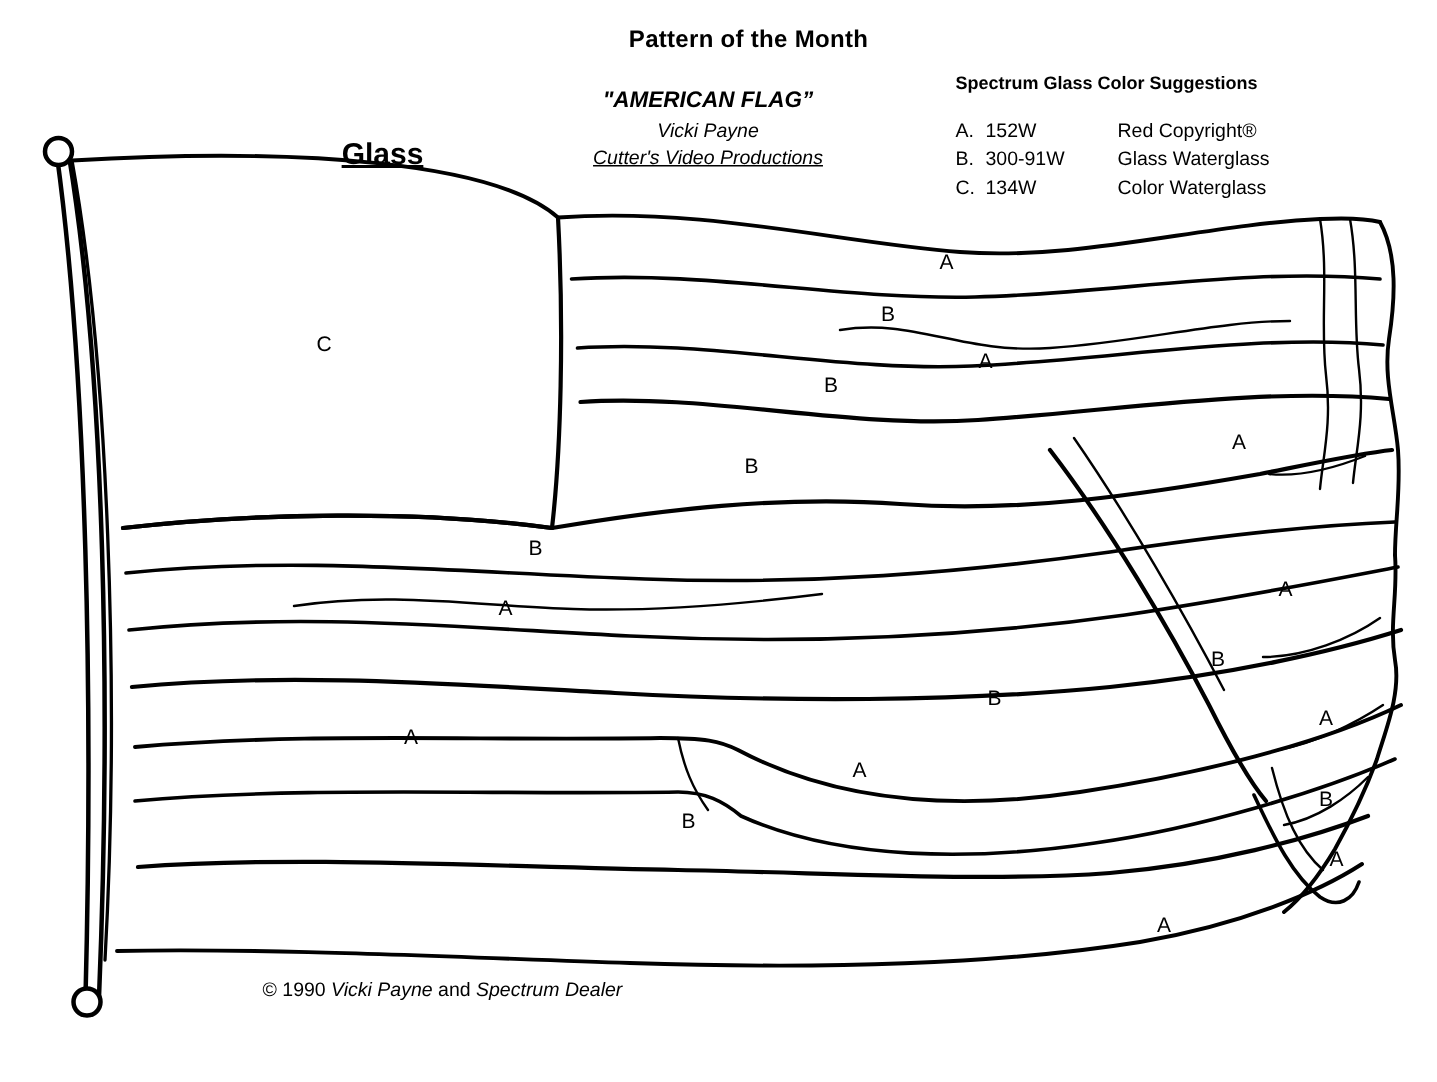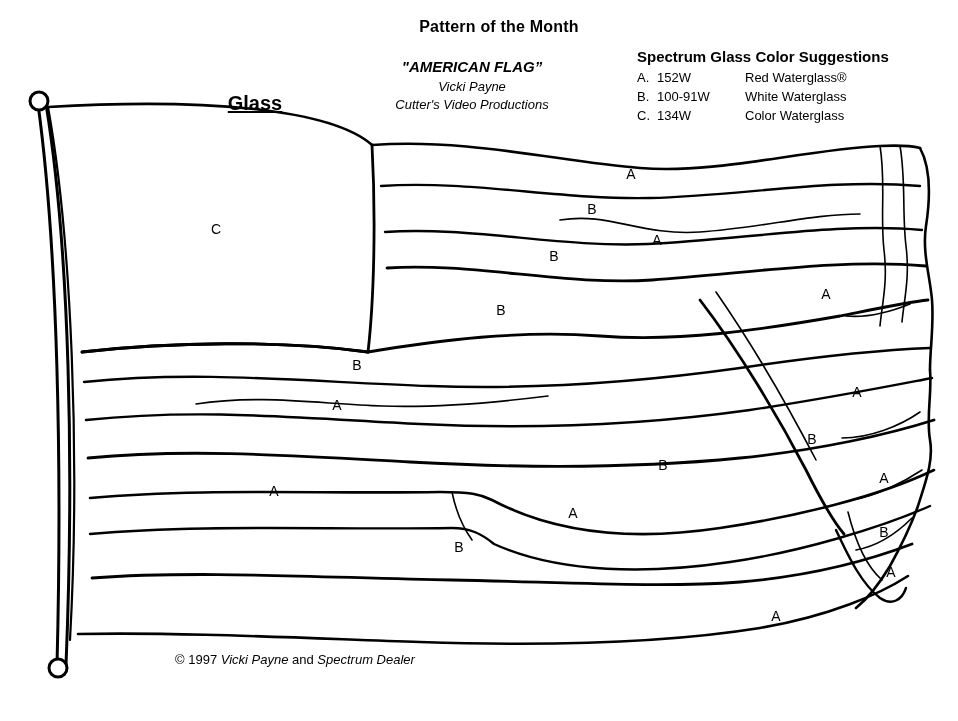--- a/index.html
+++ b/index.html
@@ -48,20 +48,21 @@
     text-align: center;
     font-size: 13px;
     font-style: italic;
   }
   #producer {
     left: 282px; top: 97px;
     width: 340px;
     text-align: center;
     font-size: 13px;
     font-style: italic;
+    text-decoration: underline;
   }
   #brand-line1 {
     left: 120px; top: 68px;
     width: 230px;
     text-align: center;
     font-size: 20px;
     font-weight: bold;
   }
   #brand-line2 {
     left: 120px; top: 92px;
@@ -70,23 +71,23 @@
     font-size: 20px;
     font-weight: bold;
     text-decoration: underline;
   }
   #legend {
     position: absolute;
     left: 637px; top: 48px;
     font-size: 13px;
   }
   #legend-title {
-    font-size: 15px;
-    font-weight: bold;
-    margin-bottom: 3px;
+    font-size: 12px;
+    font-weight: bold;
+    margin-bottom: 15px;
   }
   .legend-row {
     display: flex;
     line-height: 19px;
   }
   .legend-key {
     width: 20px;
   }
   .legend-code {
     width: 88px;
@@ -128,26 +129,26 @@
 
   <div class="txt" id="pattern-name">"AMERICAN FLAG”</div>
   <div class="txt" id="designer">Vicki Payne</div>
   <div class="txt" id="producer">Cutter's Video Productions</div>
 
   <div id="legend">
     <div id="legend-title">Spectrum Glass Color Suggestions</div>
     <div class="legend-row">
       <span class="legend-key">A.</span>
       <span class="legend-code">152W</span>
-      <span class="legend-name">Red Waterglass®</span>
+      <span class="legend-name">Red Copyright®</span>
     </div>
     <div class="legend-row">
       <span class="legend-key">B.</span>
-      <span class="legend-code">100-91W</span>
-      <span class="legend-name">White Waterglass</span>
+      <span class="legend-code">300-91W</span>
+      <span class="legend-name">Glass Waterglass</span>
     </div>
     <div class="legend-row">
       <span class="legend-key">C.</span>
       <span class="legend-code">134W</span>
       <span class="legend-name">Color Waterglass</span>
     </div>
   </div>
 
   <svg class="flag-svg" width="958" height="721" viewBox="0 0 958 721">
     <g fill="none" stroke="#000" stroke-linecap="round" stroke-linejoin="round">
@@ -235,17 +236,17 @@
         <text x="573" y="518">A</text>
         <text x="884" y="537">B</text>
         <text x="459" y="552">B</text>
         <text x="891" y="577">A</text>
         <text x="776" y="621">A</text>
       </g>
     </g>
   </svg>
 
   <div class="txt" id="copyright">
-    <span>© 1997 </span><i>Vicki Payne</i><span> and </span><i>Spectrum Dealer</i>
+    <span>© 1990 </span><i>Vicki Payne</i><span> and </span><i>Spectrum Dealer</i>
   </div>
 
 
 </div>
 
 </body></html>

